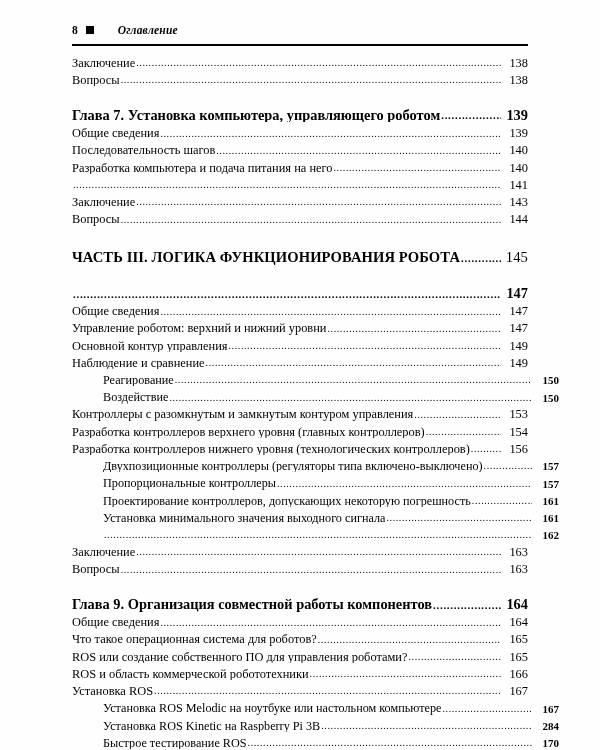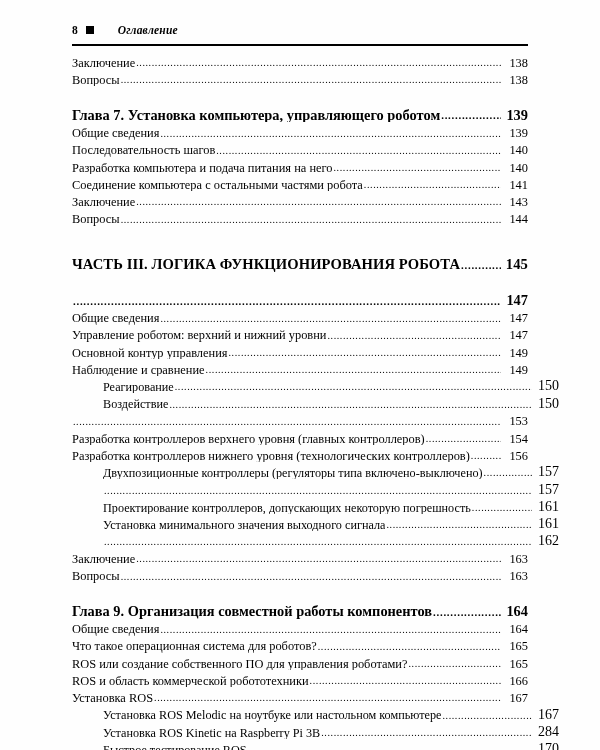--- a/index.html
+++ b/index.html
@@ -109,42 +109,42 @@
     padding-left: 0;
   }
   .lvl1 .pg { font-size: 12.4px; }
 
   
   .lvl2 {
     font-size: 12.2px;
     height: 17.2px;
     padding-left: 31px;
   }
-  .lvl2 .pg { font-size: 14px; }
+  .lvl2 .pg { font-size: 11px; font-weight: bold; }
 
   
   .chapter {
     font-weight: bold;
     font-size: 14.4px;
     height: 21px;
     padding-left: 0;
     margin-top: 4px;
   }
   .chapter .pg { font-size: 14.4px; font-weight: bold; }
   .chapter .dots { font-size: 11px; letter-spacing: 0.7px; }
 
   
   .part {
     font-weight: bold;
     font-size: 14.6px;
     height: 22px;
     letter-spacing: 0.1px;
-    margin-top: 9px;
-  }
-  .part .pg { font-size: 14.6px; font-weight: bold; }
+    margin-top: 2px;
+  }
+  .part .pg { font-size: 14.6px; font-weight: normal; }
   .part .dots { font-size: 11px; letter-spacing: 0.7px; }
   .gap-md { height: 11px; }
   .gap-lg { height: 15px; }
 </style>
 </head>
 <body>
 
 <div class="page">
 
   <div class="running-head">
@@ -181,21 +181,20 @@
         <span class="label">Последовательность шагов</span>
         <span class="dots">............................................................................................................................................................................................................................................................................................................</span>
         <span class="pg">140</span>
       </div>
       <div class="row lvl1">
         <span class="label">Разработка компьютера и подача питания на него</span>
         <span class="dots">............................................................................................................................................................................................................................................................................................................</span>
         <span class="pg">140</span>
       </div>
       <div class="row lvl1">
-        <span class="label">Соединение компьютера с остальными частями робота</span>
         <span class="dots">............................................................................................................................................................................................................................................................................................................</span>
         <span class="pg">141</span>
       </div>
       <div class="row lvl1">
         <span class="label">Заключение</span>
         <span class="dots">............................................................................................................................................................................................................................................................................................................</span>
         <span class="pg">143</span>
       </div>
       <div class="row lvl1">
         <span class="label">Вопросы</span>
@@ -237,39 +236,41 @@
         <span class="label">Реагирование</span>
         <span class="dots">............................................................................................................................................................................................................................................................................................................</span>
         <span class="pg">150</span>
       </div>
       <div class="row lvl2">
         <span class="label">Воздействие</span>
         <span class="dots">............................................................................................................................................................................................................................................................................................................</span>
         <span class="pg">150</span>
       </div>
       <div class="row lvl1">
+        <span class="label">Контроллеры с разомкнутым и замкнутым контуром управления</span>
         <span class="dots">............................................................................................................................................................................................................................................................................................................</span>
         <span class="pg">153</span>
       </div>
       <div class="row lvl1">
         <span class="label">Разработка контроллеров верхнего уровня (главных контроллеров)</span>
         <span class="dots">............................................................................................................................................................................................................................................................................................................</span>
         <span class="pg">154</span>
       </div>
       <div class="row lvl1">
         <span class="label">Разработка контроллеров нижнего уровня (технологических контроллеров)</span>
         <span class="dots">............................................................................................................................................................................................................................................................................................................</span>
         <span class="pg">156</span>
       </div>
       <div class="row lvl2">
         <span class="label">Двухпозиционные контроллеры (регуляторы типа включено-выключено)</span>
         <span class="dots">............................................................................................................................................................................................................................................................................................................</span>
         <span class="pg">157</span>
       </div>
       <div class="row lvl2">
+        <span class="label">Пропорциональные контроллеры</span>
         <span class="dots">............................................................................................................................................................................................................................................................................................................</span>
         <span class="pg">157</span>
       </div>
       <div class="row lvl2">
         <span class="label">Проектирование контроллеров, допускающих некоторую погрешность</span>
         <span class="dots">............................................................................................................................................................................................................................................................................................................</span>
         <span class="pg">161</span>
       </div>
       <div class="row lvl2">
         <span class="label">Установка минимального значения выходного сигнала</span>

